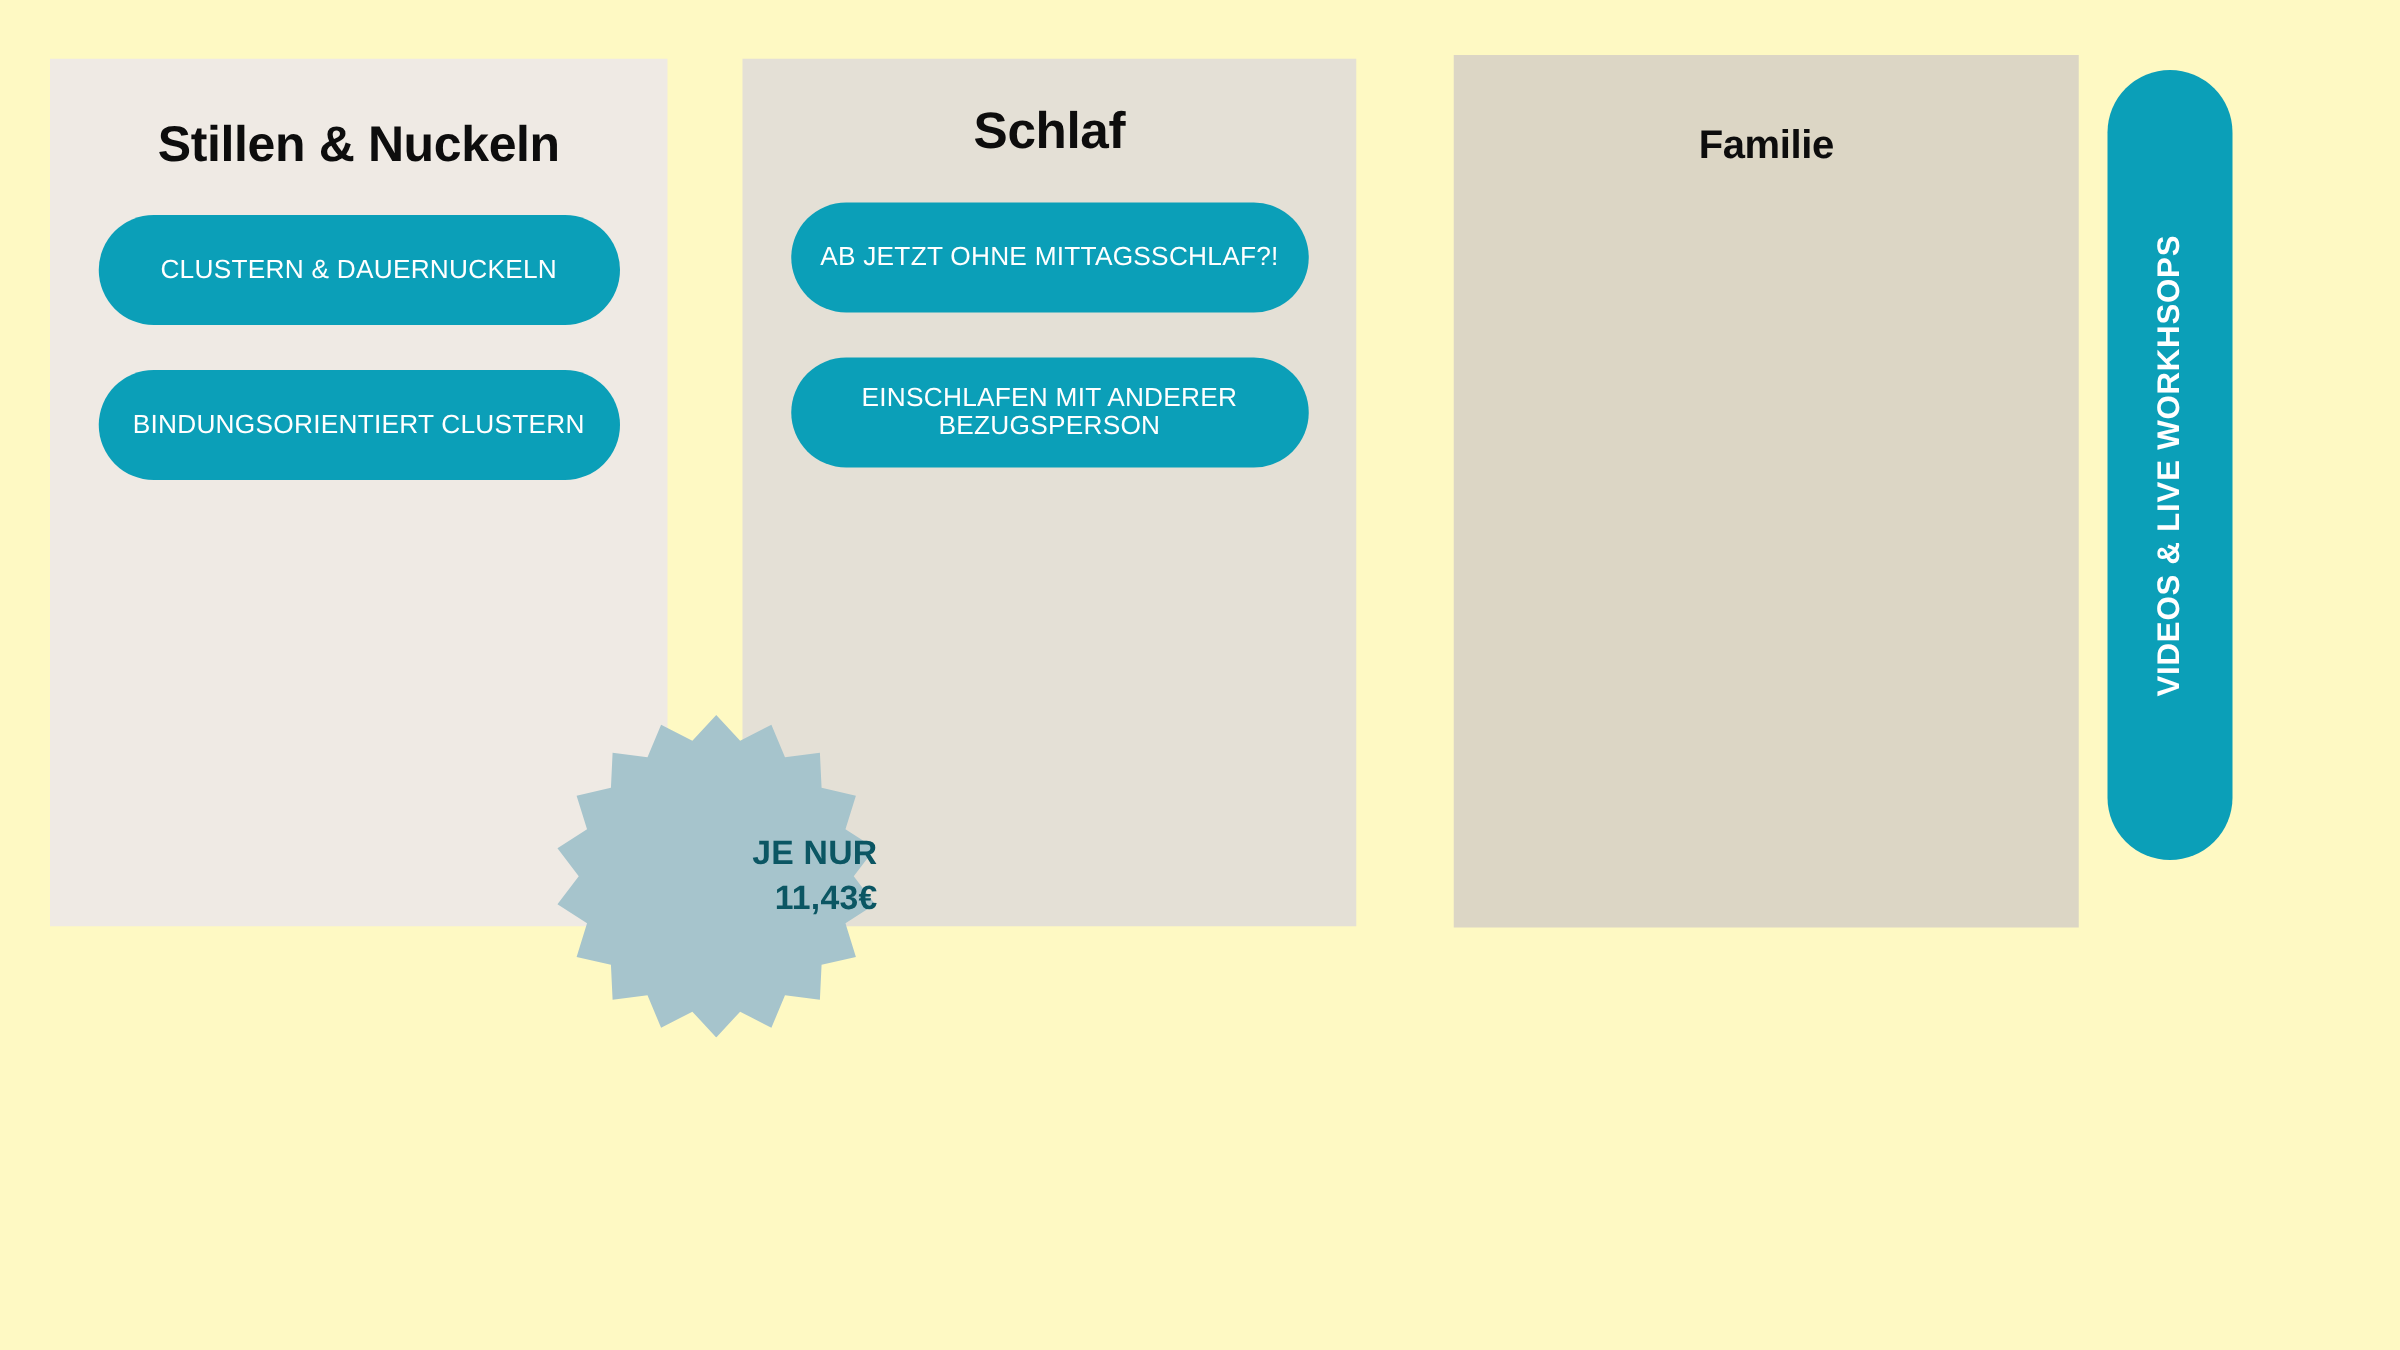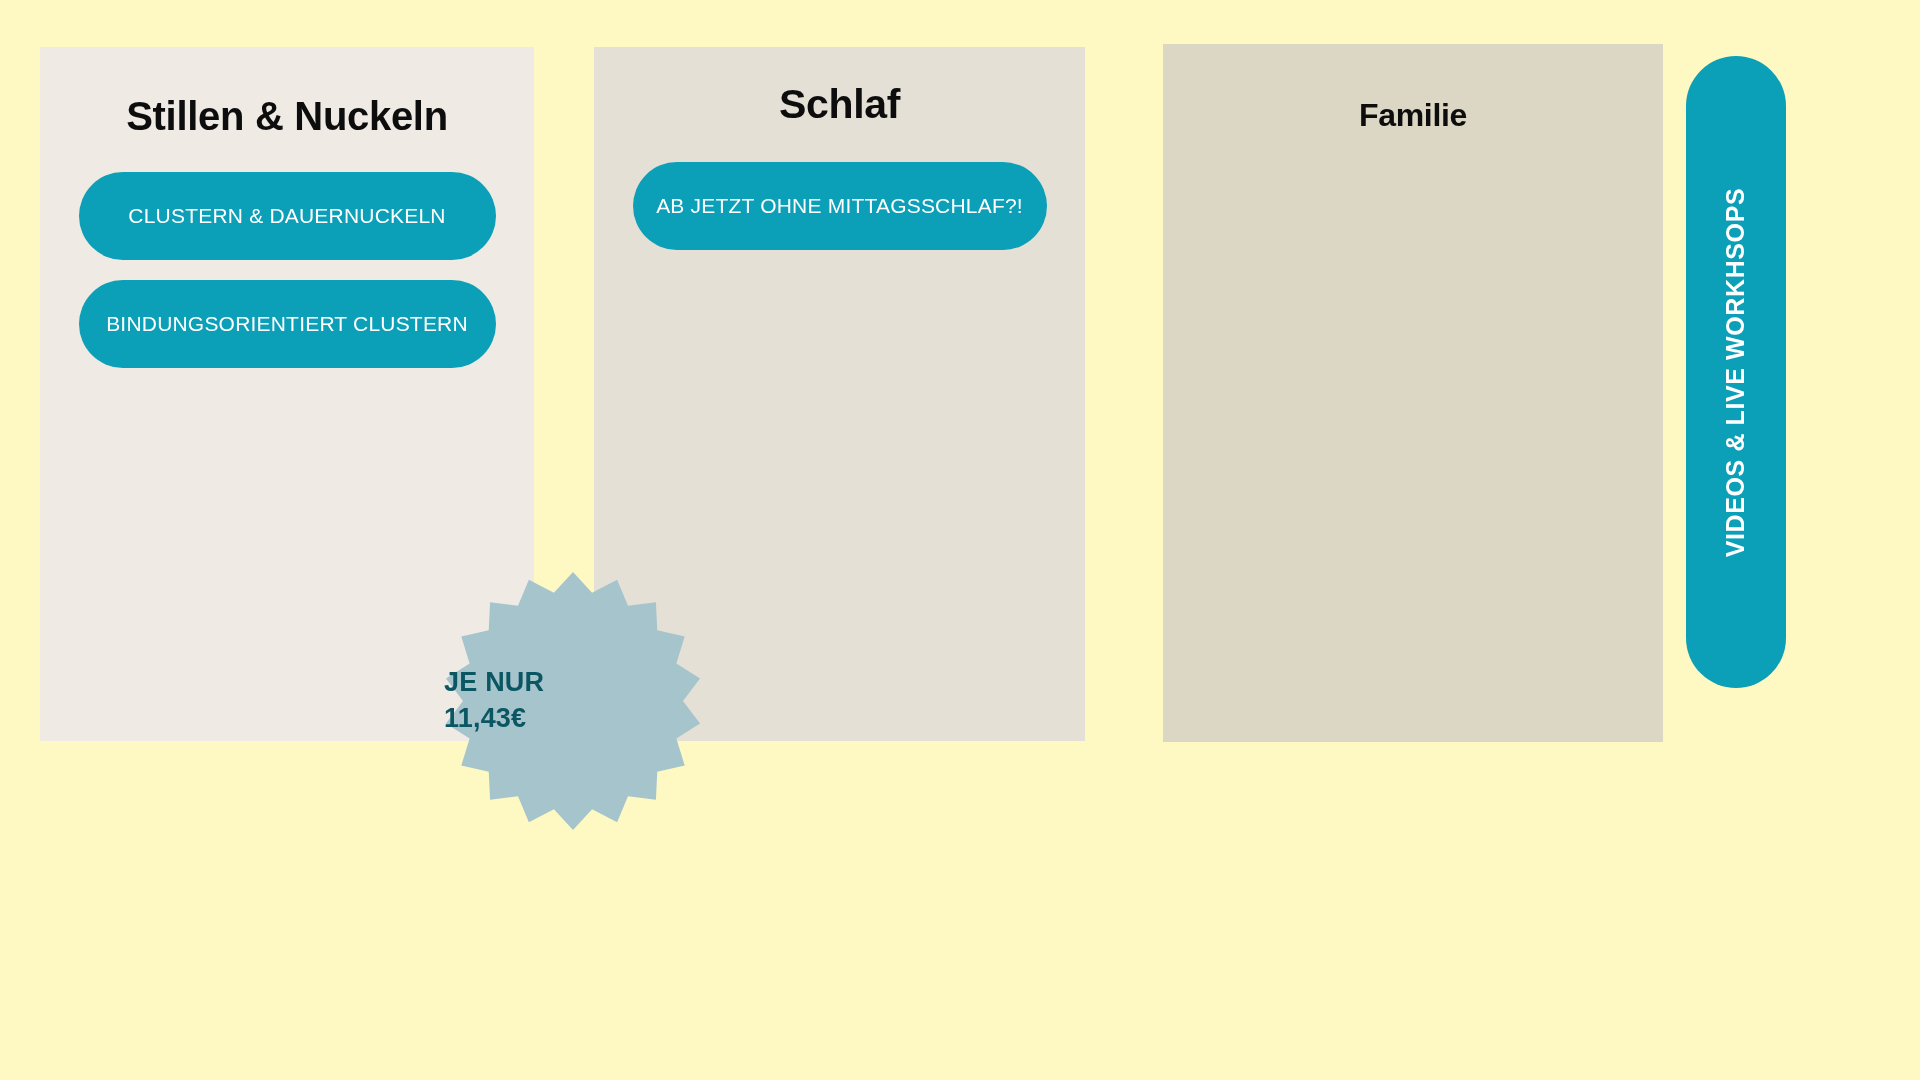--- a/index.html
+++ b/index.html
@@ -55,42 +55,42 @@
     align-items: center;
     justify-content: center;
     text-align: center;
     color: #ffffff;
     border-radius: 999px;
     font-size: 21px;
     line-height: 1.07;
     letter-spacing: 0.2px;
     box-sizing: border-box;
     padding: 4px 16px;
-    margin: 0 auto 20px auto;
+    margin: 0 auto 36px auto;
     user-select: none;
   }
   .panel-1 .pill { width: 417px; height: 88px; background: #0b9fb8; }
   .panel-2 .pill { width: 414px; height: 88px; background: #0b9fb8; }
   .panel-3 .pill { width: 416px; height: 88px; background: #4cb7c4; margin-bottom: 22px; }
 
   
   .badge {
     position: absolute;
     left: 444px;
     top: 572px;
     width: 258px;
     height: 258px;
   }
   .badge svg { display: block; width: 258px; height: 258px; }
   .badge-text {
     position: absolute;
     inset: 0;
     display: flex;
     flex-direction: column;
-    align-items: flex-start;
+    align-items: flex-end;
     justify-content: center;
     color: #0b5663;
     font-weight: bold;
     font-size: 27px;
     line-height: 1.33;
     letter-spacing: 0.2px;
     pointer-events: none;
   }
 
   
@@ -127,20 +127,21 @@
     <ul class="pill-list">
       <li class="pill">CLUSTERN &amp; DAUERNUCKELN</li>
       <li class="pill">BINDUNGSORIENTIERT CLUSTERN</li>
     </ul>
   </section>
 
   <section class="panel panel-2">
     <h2 class="panel-title">Schlaf</h2>
     <ul class="pill-list">
       <li class="pill">AB JETZT OHNE MITTAGSSCHLAF?!</li>
+      <li class="pill">EINSCHLAFEN MIT ANDERER BEZUGSPERSON</li>
     </ul>
   </section>
 
   <section class="panel panel-3">
     <h2 class="panel-title">Familie</h2>
   </section>
 
   <div class="badge">
     <svg viewBox="0 0 258 258" aria-hidden="true">
       <polygon id="starburst" fill="#a6c4cc" points="129.00,0.00 148.10,20.67 173.12,7.78 184.00,33.74 211.92,30.18 213.26,58.29 240.72,64.50 232.37,91.38 256.04,106.60 239.00,129.00 256.04,151.40 232.37,166.62 240.72,193.50 213.26,199.71 211.92,227.82 184.00,224.26 173.12,250.22 148.10,237.33 129.00,258.00 109.90,237.33 84.88,250.22 74.00,224.26 46.08,227.82 44.74,199.71 17.28,193.50 25.63,166.62 1.96,151.40 19.00,129.00 1.96,106.60 25.63,91.38 17.28,64.50 44.74,58.29 46.08,30.18 74.00,33.74 84.88,7.78 109.90,20.67"></polygon>

